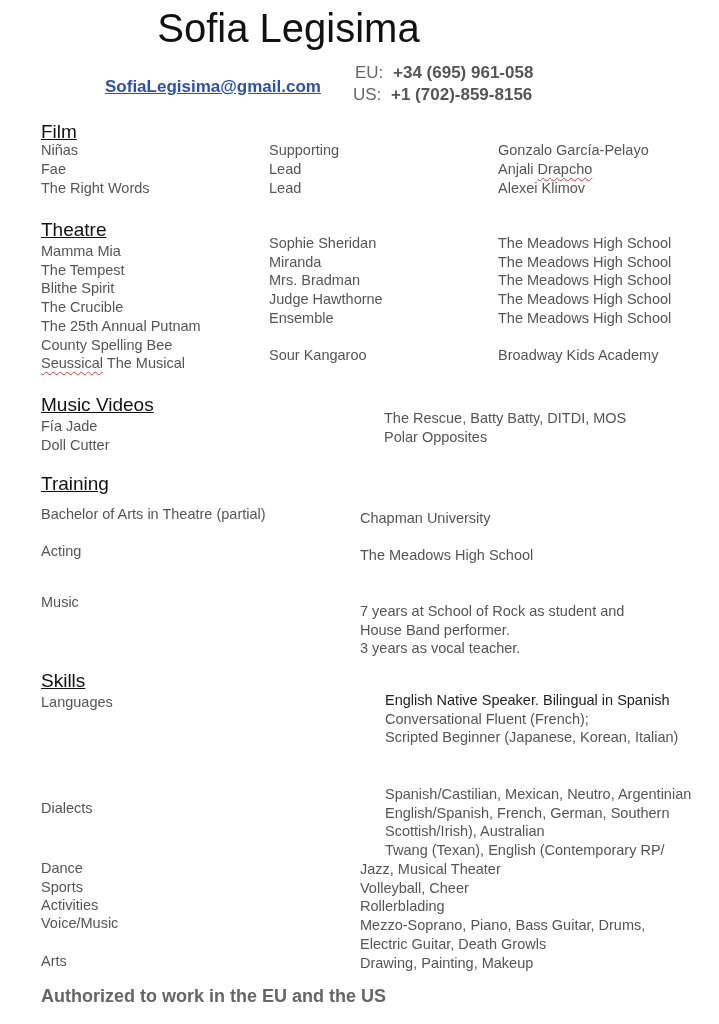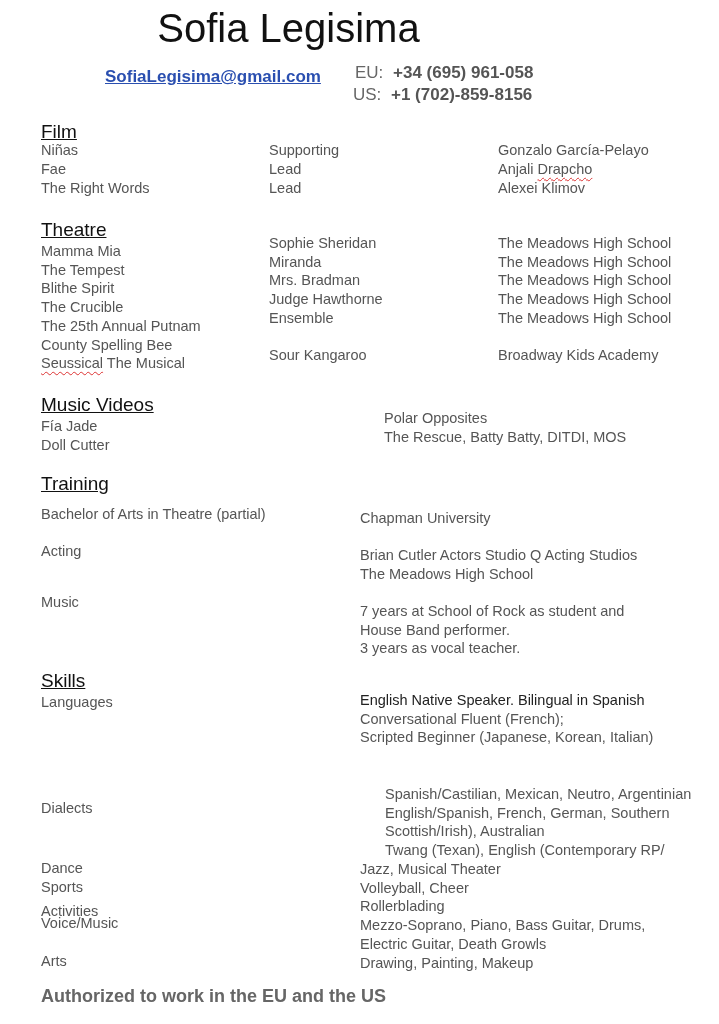--- a/index.html
+++ b/index.html
@@ -1,20 +1,20 @@
 <!DOCTYPE html>
 <html><head>
 <meta charset="utf-8">
 <style>
   html, body { margin:0; padding:0; background:#ffffff; }
   body { width:719px; height:1024px; position:relative; overflow:hidden;
          font-family:"Liberation Sans", sans-serif; color:#555555; }
   .abs { position:absolute; white-space:nowrap; }
   .name { left:0; width:577px; top:4px; text-align:center; font-size:40px; color:#111111; line-height:48px; }
-  .email { left:105px; top:67px; font-size:17px; font-weight:bold; color:#2a4fb0; text-decoration:underline; }
+  .email { left:105px; top:77px; font-size:17px; font-weight:bold; color:#2a4fb0; text-decoration:underline; }
   .ph-lbl { font-size:17px; color:#666666; }
   .ph-num { font-size:17px; font-weight:bold; color:#555555; }
   .hdr { font-size:19px; color:#111111; text-decoration:underline; left:41px; line-height:22px; }
   .t { font-size:14.5px; line-height:18.7px; color:#555555; }
   .dark { color:#222222; }
   .squig { text-decoration:underline wavy #d33; text-decoration-thickness:1px; text-underline-offset:3px; }
   .footer { left:41px; top:986px; font-size:18px; font-weight:bold; color:#666666; }
   .col1 { left:41px; } .col2 { left:269px; } .col3 { left:498px; }
   .mvR { left:384px; } .trR { left:360px; }
   .stack > div { line-height:18.7px; }
@@ -66,60 +66,59 @@
   <div>The Meadows High School</div>
 </div>
 <div class="abs t col3" style="top:346px;">Broadway Kids Academy</div>
 
 <div class="abs hdr" style="top:394px;">Music Videos</div>
 <div class="abs t col1 stack" style="top:417px;">
   <div>Fía Jade</div>
   <div>Doll Cutter</div>
 </div>
 <div class="abs t mvR stack" style="top:409px;">
+  <div>The Rescue, Batty Batty, DITDI, MOS</div>
   <div>Polar Opposites</div>
-  <div>The Rescue, Batty Batty, DITDI, MOS</div>
 </div>
 
 <div class="abs hdr" style="top:473px;">Training</div>
 <div class="abs t col1" style="top:505px;">Bachelor of Arts in Theatre (partial)</div>
 <div class="abs t trR" style="top:509px;">Chapman University</div>
 <div class="abs t col1" style="top:542px;">Acting</div>
 <div class="abs t trR stack" style="top:546px;">
-  <div>Brian Cutler Actors Studio Q Acting Studios</div>
   <div>The Meadows High School</div>
 </div>
 <div class="abs t col1" style="top:593px;">Music</div>
 <div class="abs t trR stack" style="top:602px;">
   <div>7 years at School of Rock as student and</div>
   <div>House Band performer.</div>
   <div>3 years as vocal teacher.</div>
 </div>
 
 <div class="abs hdr" style="top:670px;">Skills</div>
 <div class="abs t col1" style="top:693px;">Languages</div>
-<div class="abs t trR stack" style="top:691px;">
+<div class="abs t trR stack" style="top:691px;margin-left:25px;">
   <div class="dark">English Native Speaker. Bilingual in Spanish</div>
   <div>Conversational Fluent (French);</div>
   <div>Scripted Beginner (Japanese, Korean, Italian)</div>
 </div>
 
 <div class="abs t col1" style="top:799px;">Dialects</div>
 <div class="abs t trR stack" style="top:785px;margin-left:25px;">
   <div>Spanish/Castilian, Mexican, Neutro, Argentinian</div>
   <div>English/Spanish, French, German, Southern</div>
   <div>Scottish/Irish), Australian</div>
   <div>Twang (Texan), English (Contemporary RP/</div>
 </div>
 
 <div class="abs t col1" style="top:859px;">Dance</div>
 <div class="abs t trR" style="top:860px;">Jazz, Musical Theater</div>
 <div class="abs t col1" style="top:878px;">Sports</div>
 <div class="abs t trR" style="top:879px;text-align:right;">Volleyball, Cheer</div>
-<div class="abs t col1" style="top:896px;margin-top:6px;">Activities</div>
+<div class="abs t col1" style="top:896px;">Activities</div>
 <div class="abs t trR" style="top:897px;">Rollerblading</div>
 <div class="abs t col1" style="top:914px;">Voice/Music</div>
 <div class="abs t trR stack" style="top:916px;">
   <div>Mezzo-Soprano, Piano, Bass Guitar, Drums,</div>
   <div>Electric Guitar, Death Growls</div>
 </div>
 <div class="abs t col1" style="top:952px;">Arts</div>
 <div class="abs t trR" style="top:954px;">Drawing, Painting, Makeup</div>
 
 <div class="abs footer">Authorized to work in the EU and the US</div>

